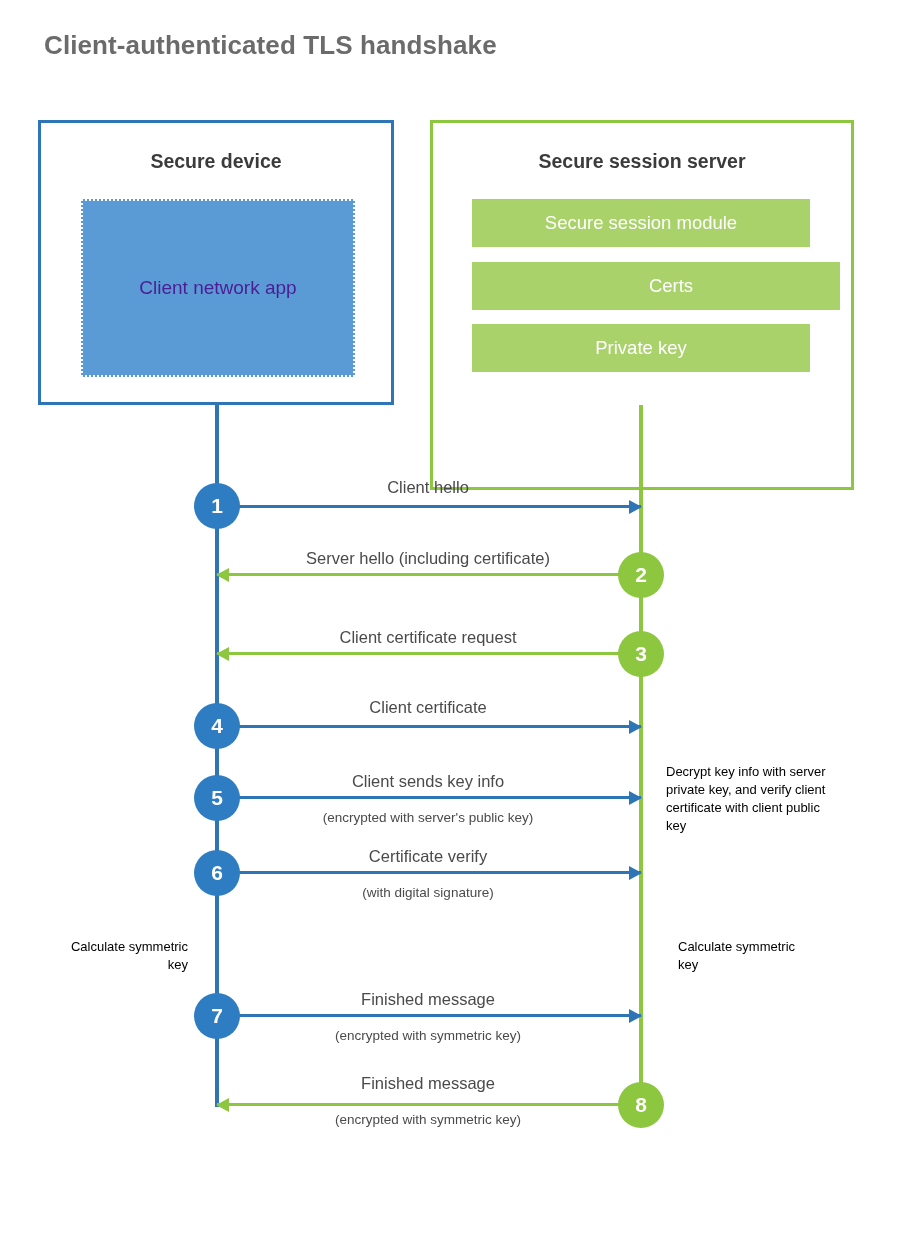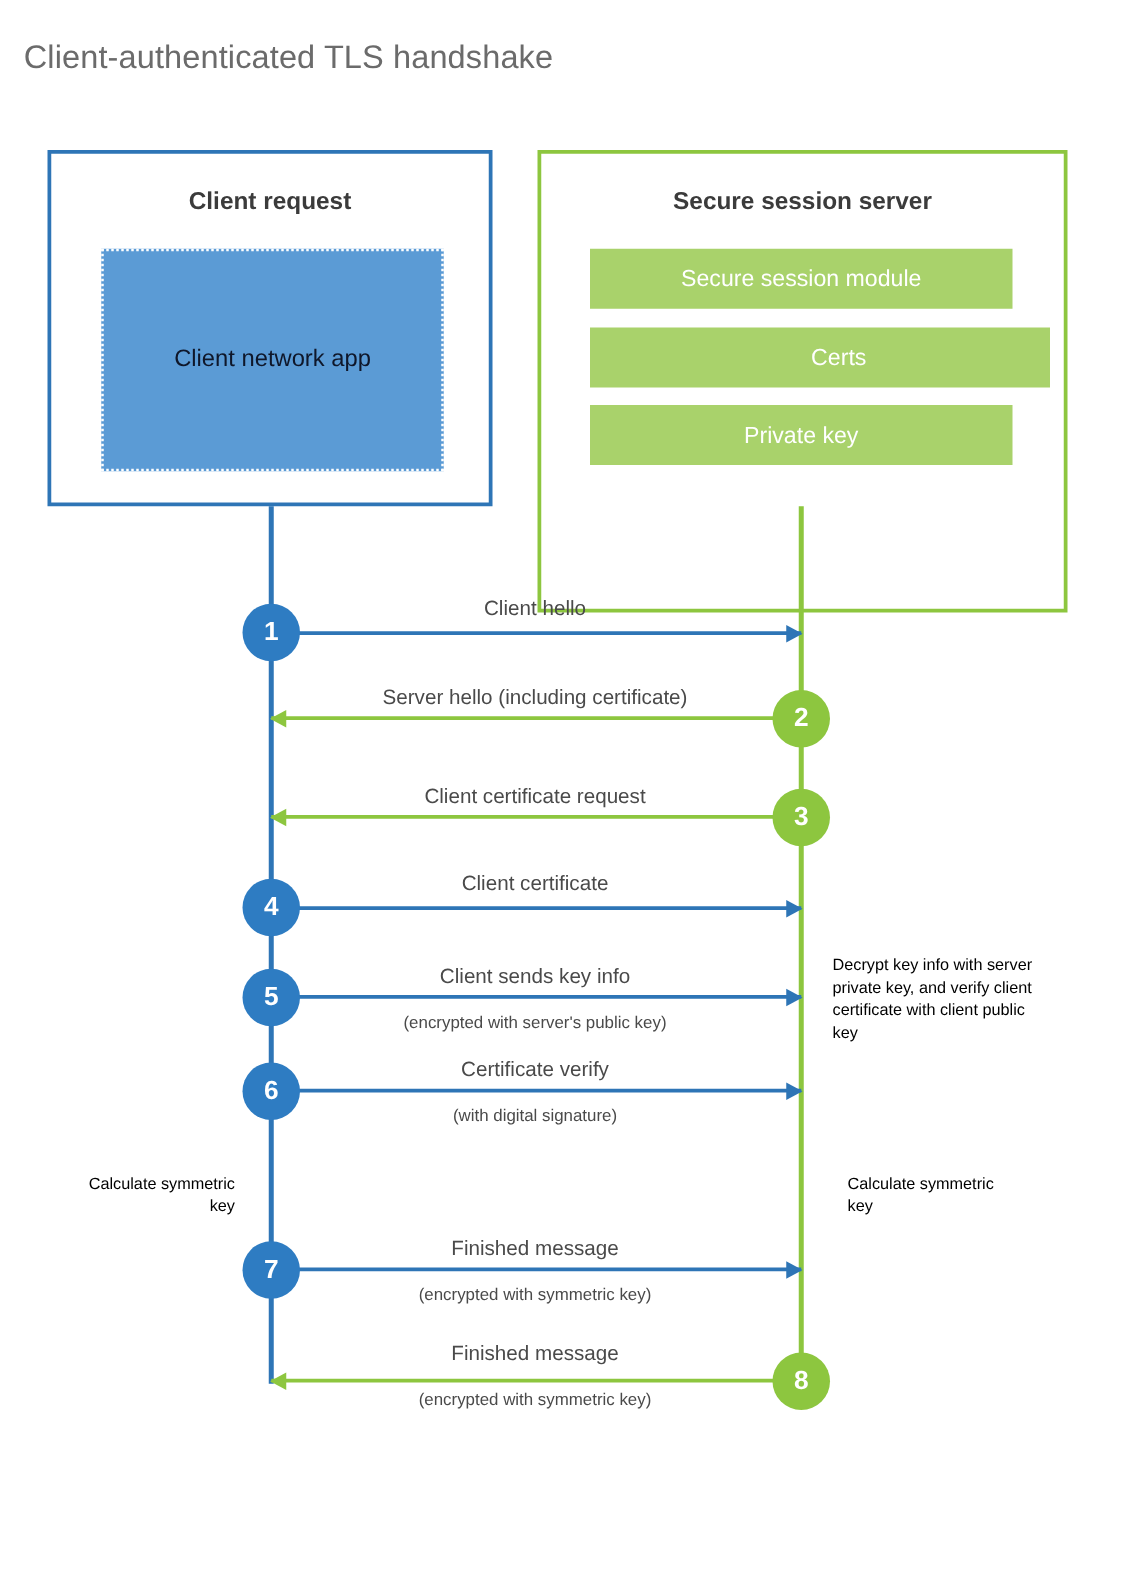--- a/index.html
+++ b/index.html
@@ -15,24 +15,24 @@
     position: relative;
     width: 900px;
     height: 1256px;
     background: #ffffff;
     overflow: hidden;
   }
 
   
   #page-title {
     position: absolute;
-    left: 19px;
+    left: 44px;
     top: 30px;
     font-size: 26px;
-    font-weight: 400;
+    font-weight: 700;
     color: #6b6b6b;
     letter-spacing: 0.1px;
     white-space: nowrap;
   }
 
   
   .party-box {
     position: absolute;
     background: #ffffff;
     box-sizing: border-box;
@@ -70,21 +70,21 @@
     width: 274px;
     height: 178px;
     background: #5b9bd5;
     border: 2px dotted #ffffff;
     box-sizing: border-box;
     display: flex;
     align-items: center;
     justify-content: center;
   }
   #client-app-label {
-    color: #0f172a;
+    color: #4c1d95;
     font-size: 19px;
     line-height: 26px;
     text-align: center;
     font-weight: 400;
     max-width: 180px;
   }
 
   
   .server-bar {
     position: absolute;
@@ -198,21 +198,21 @@
   }
 </style>
 </head>
 <body>
 
 <div id="canvas">
 
   <div id="page-title">Client-authenticated TLS handshake</div>
 
   <div id="client-box" class="party-box">
-    <div class="party-title">Client request</div>
+    <div class="party-title">Secure device</div>
     <div id="client-app">
       <div id="client-app-label">Client network app</div>
     </div>
   </div>
 
   <div id="server-box" class="party-box">
     <div class="party-title">Secure session server</div>
     <div id="server-bar-0" class="server-bar">Secure session module</div>
     <div id="server-bar-1" class="server-bar">Certs</div>
     <div id="server-bar-2" class="server-bar">Private key</div>

